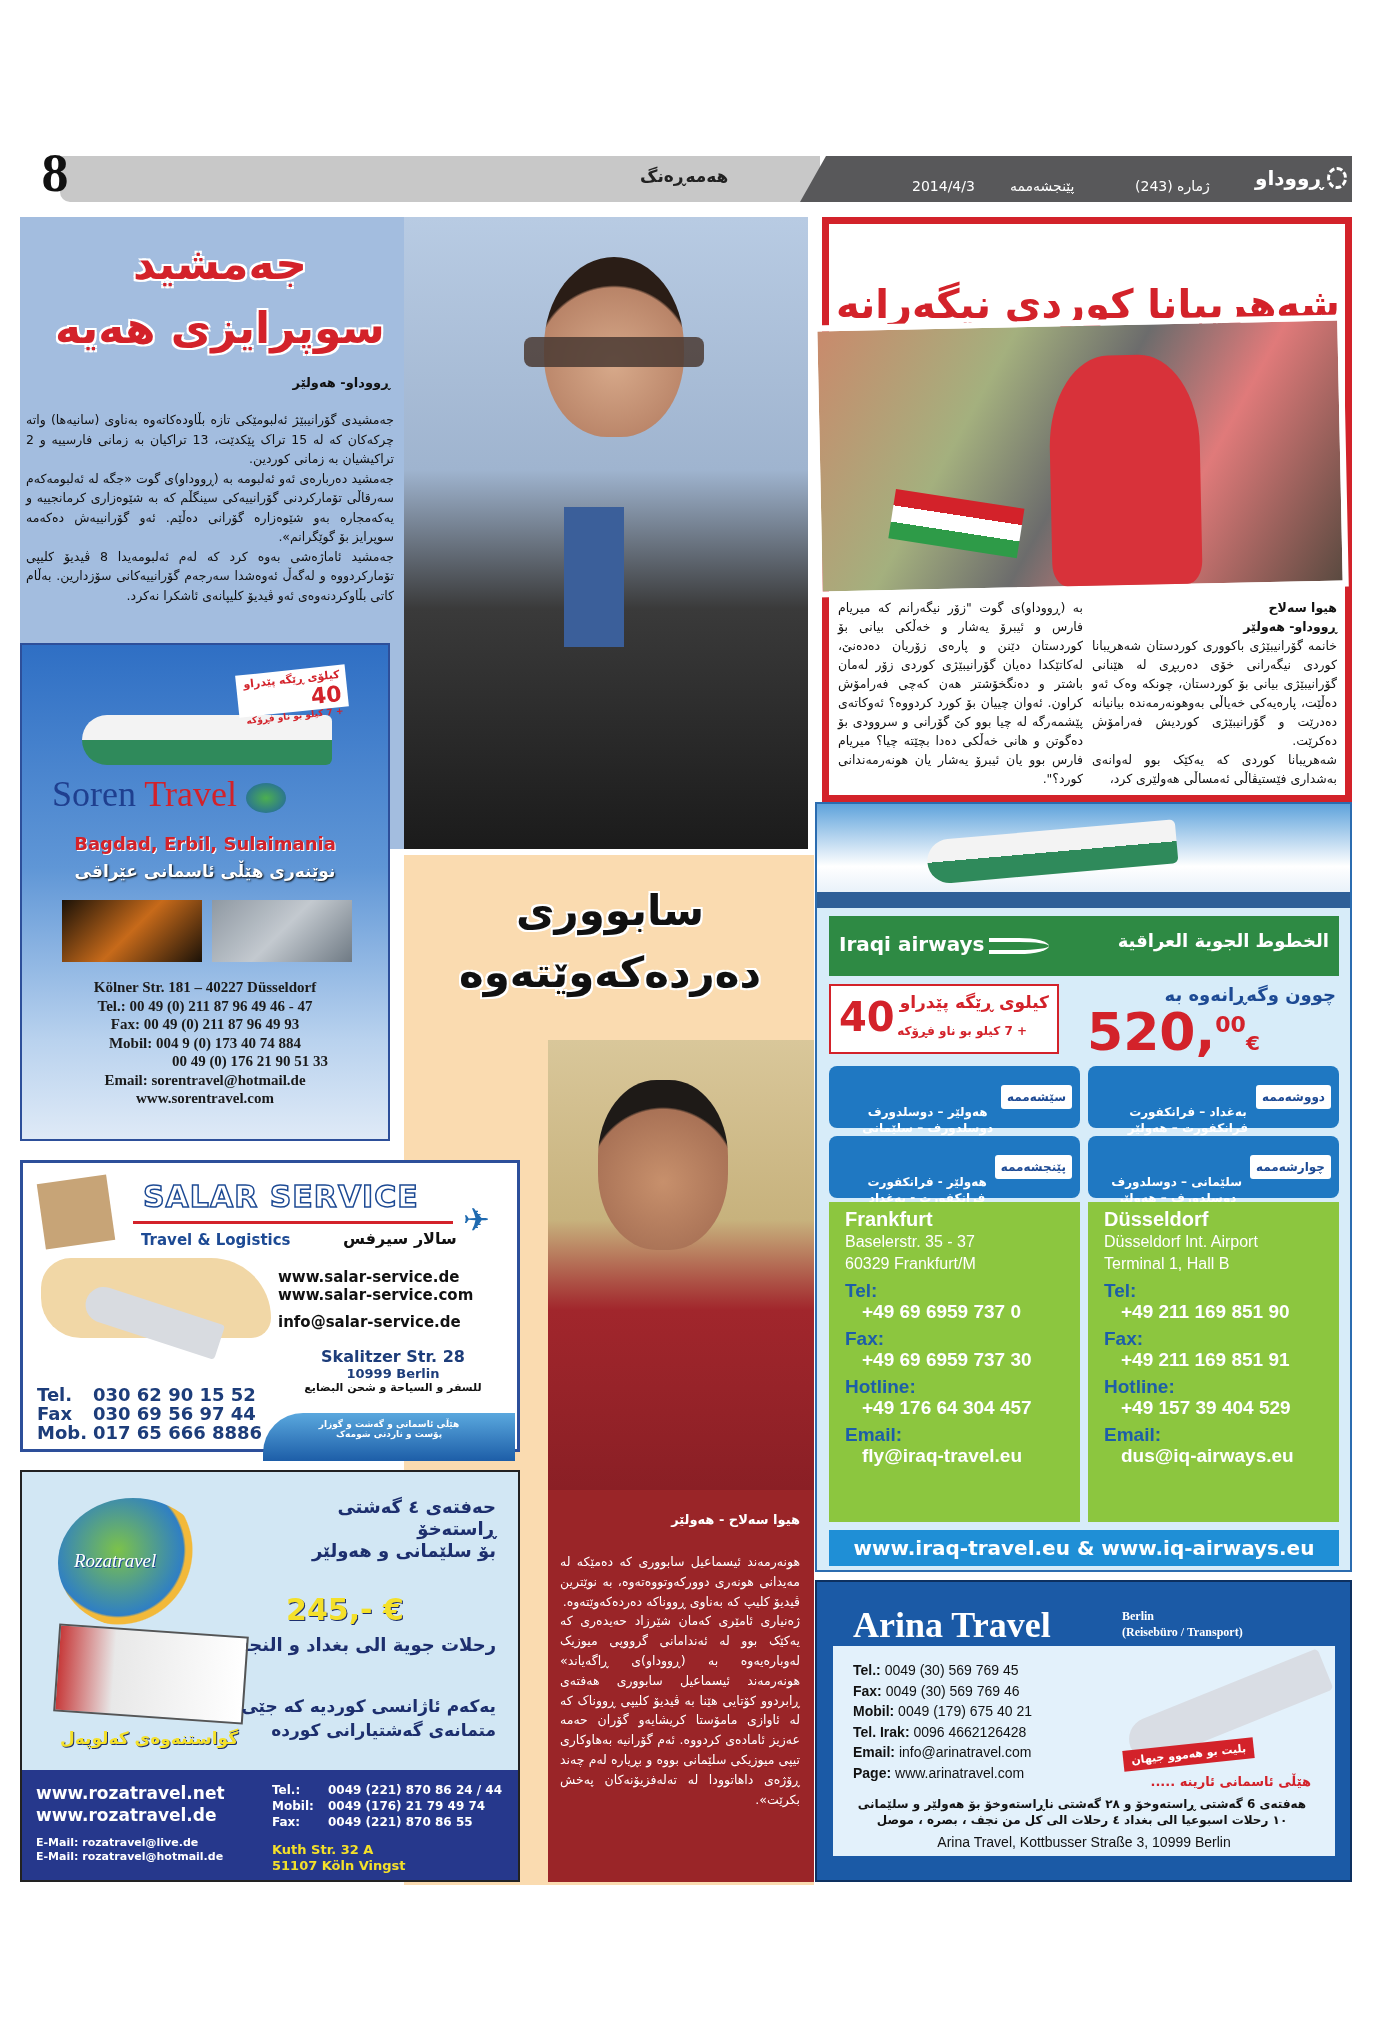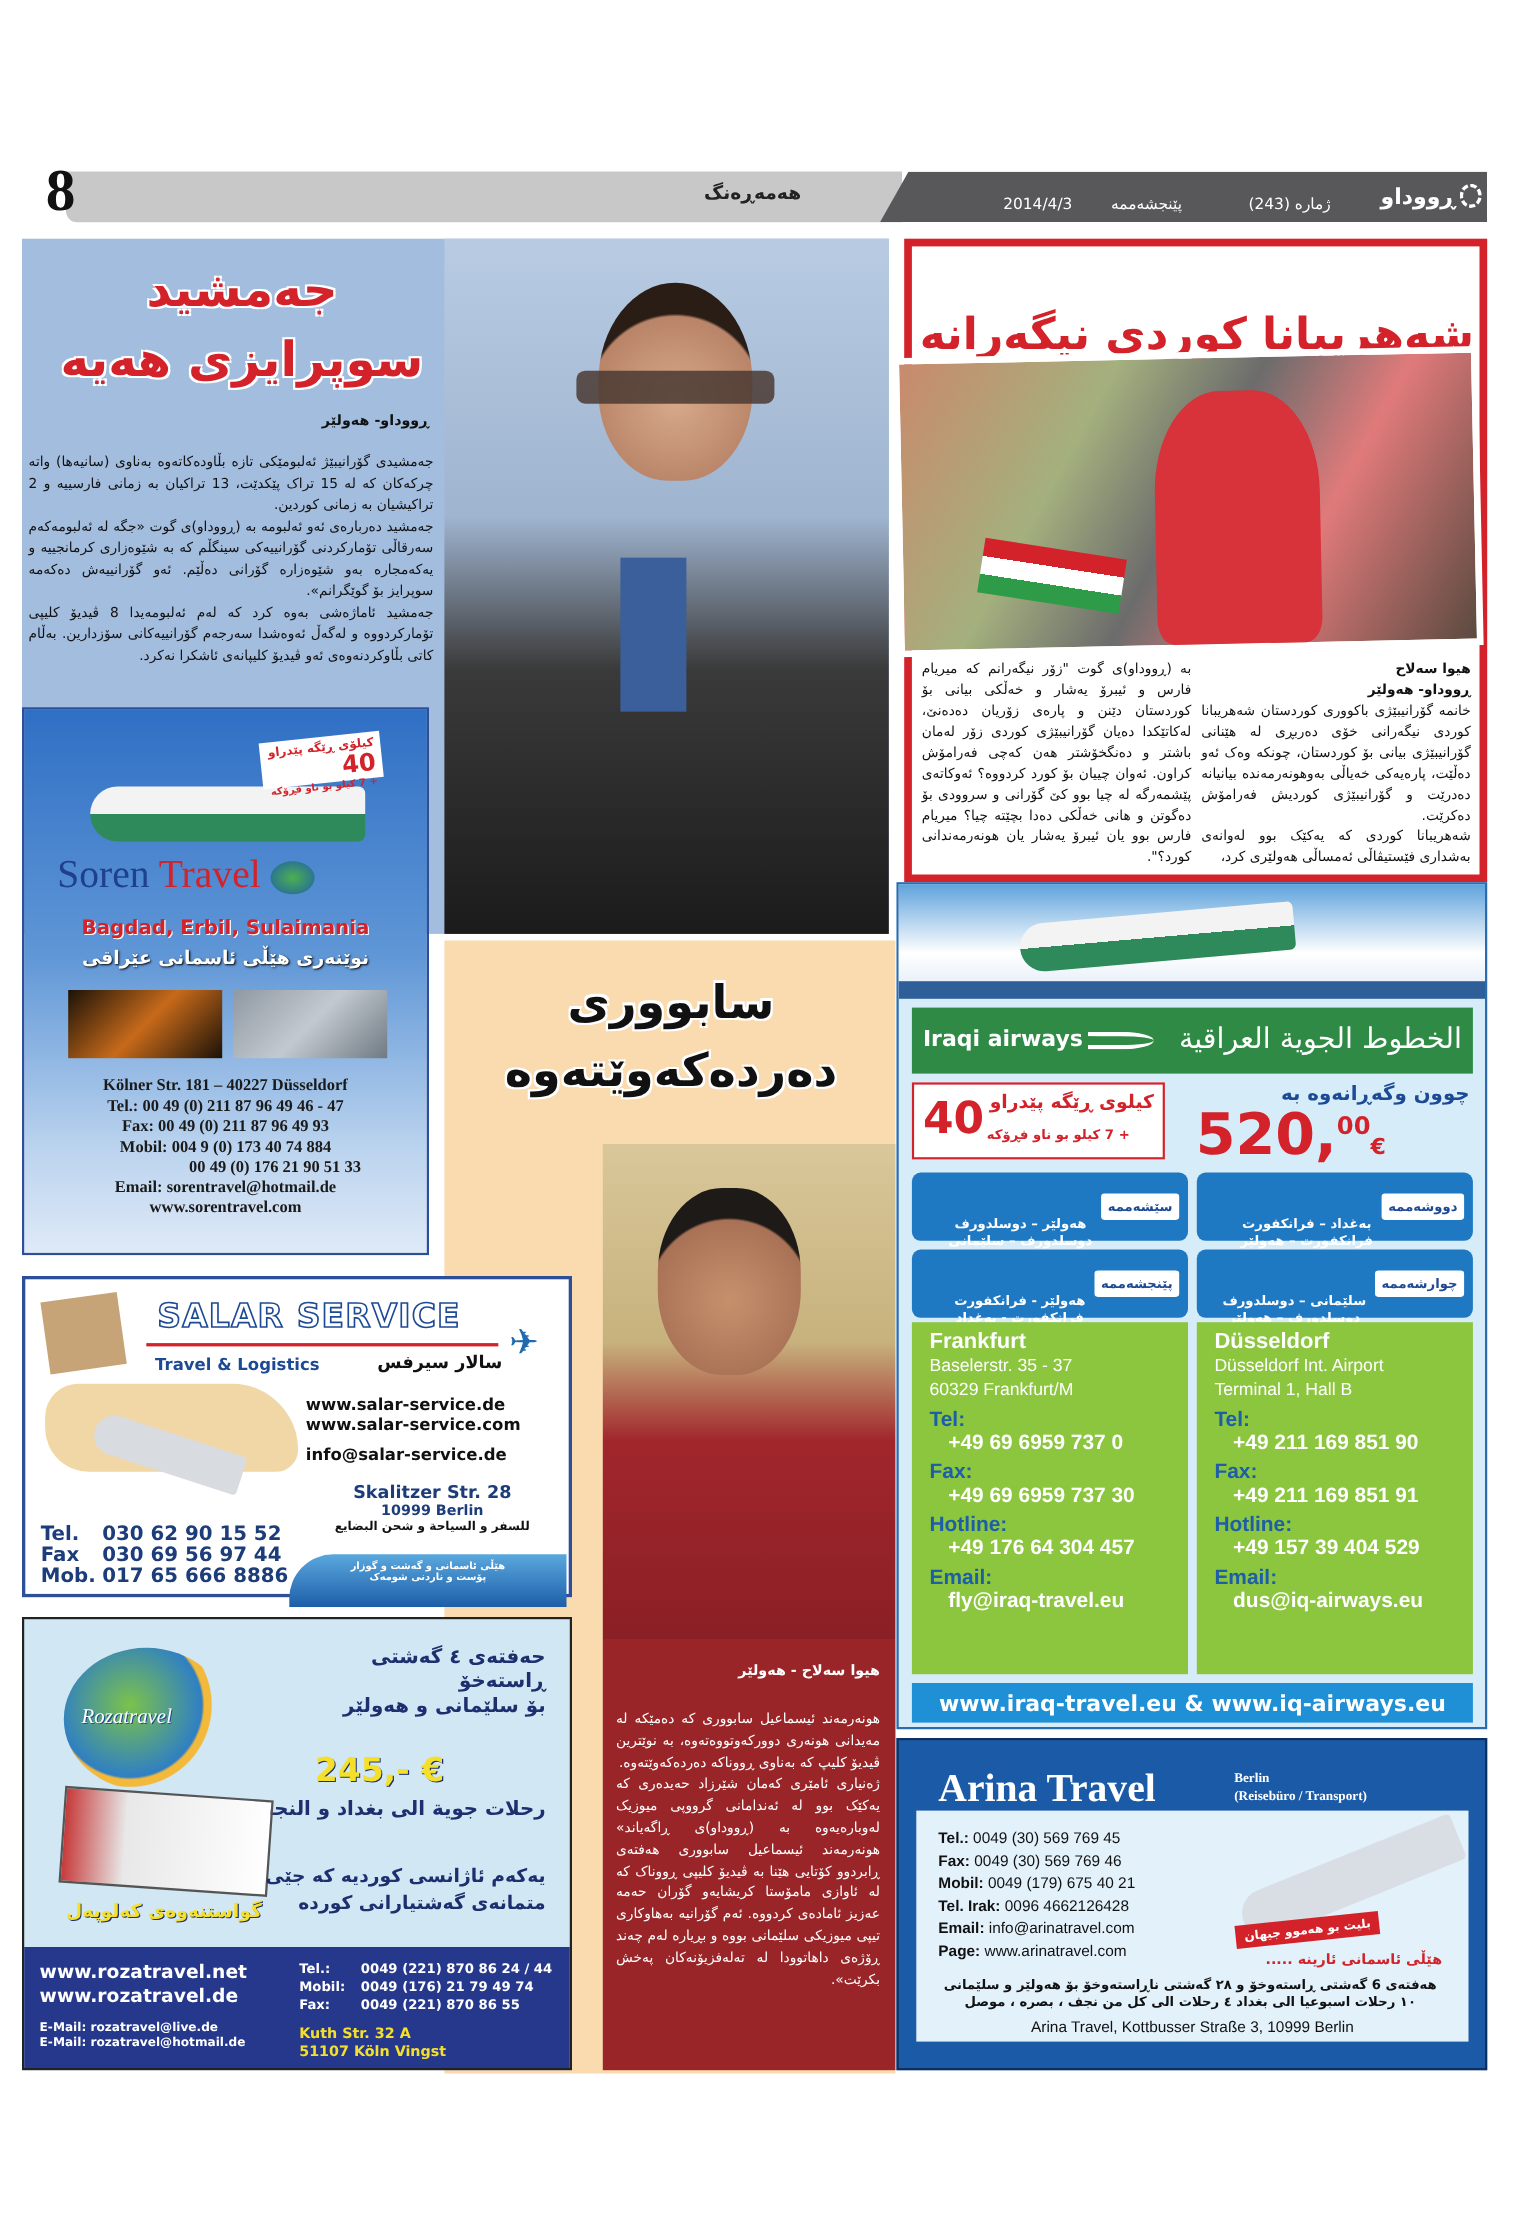--- a/index.html
+++ b/index.html
@@ -92,21 +92,21 @@
     .roza .footer .p span.k { display: inline-block; width: 56px; }
     .roza .footer .a { position: absolute; left: 250px; top: 72px; font-size: 13px; font-weight: bold; color: #f4e02a; line-height: 16px; }
 
     
     .iraqi { left: 815px; top: 802px; width: 537px; height: 770px; border: 2px solid #2b6cb0; background: #d7ecf9; }
     .iraqi .sky { position: absolute; left: 0; top: 0; width: 100%; height: 104px; background: linear-gradient(180deg,#5fa3dc 0%,#ffffff 60%,#dbe9f6 100%); }
     .iraqi .plane { position: absolute; left: 110px; top: 26px; width: 250px; height: 44px; background: linear-gradient(180deg,#f3f3f3 0%,#f3f3f3 50%,#2f8a5b 50%); border-radius: 40px 10px 10px 40px; transform: rotate(-5deg); }
     .iraqi .skyline { position: absolute; left: 0; top: 88px; width: 100%; height: 16px; background: #2e5f98; }
     .iraqi .bar { position: absolute; left: 12px; top: 112px; width: 510px; height: 60px; background: #2e8a44; color: #fff; }
     .iraqi .bar .en { position: absolute; left: 10px; top: 16px; font-size: 20px; font-weight: bold; }
-    .iraqi .bar .ar { position: absolute; right: 10px; top: 14px; font-size: 26px; font-weight: normal; direction: rtl; }
+    .iraqi .bar .ar { position: absolute; right: 10px; top: 14px; font-size: 18px; font-weight: bold; direction: rtl; }
     .iraqi .bar .swoosh { position: absolute; left: 160px; top: 22px; width: 60px; height: 16px; border-top: 4px solid #fff; border-bottom: 4px solid #fff; border-radius: 0 50% 50% 0; }
     .iraqi .bag { position: absolute; left: 12px; top: 180px; width: 230px; height: 70px; border: 2px solid #d3222a; background: #fff; color: #d3222a; font-weight: bold; }
     .iraqi .bag .n { position: absolute; left: 8px; top: 8px; font-size: 40px; }
     .iraqi .bag .t1 { position: absolute; right: 8px; top: 6px; font-size: 17px; direction: rtl; }
     .iraqi .bag .t2 { position: absolute; right: 30px; top: 38px; font-size: 12px; direction: rtl; }
     .iraqi .fare-label { position: absolute; right: 14px; top: 180px; font-size: 18px; font-weight: bold; color: #1d4a94; direction: rtl; }
     .iraqi .fare { position: absolute; left: 270px; top: 198px; font-size: 52px; font-weight: bold; color: #d3222a; }
     .iraqi .fare sup { font-size: 22px; }
     .iraqi .routes { position: absolute; left: 12px; top: 262px; width: 510px; display: grid; grid-template-columns: 1fr 1fr; gap: 8px; direction: rtl; }
     .iraqi .route { height: 62px; background: #1f78c2; border-radius: 8px; display: flex; align-items: center; gap: 8px; padding: 0 8px; color: #fff; }

